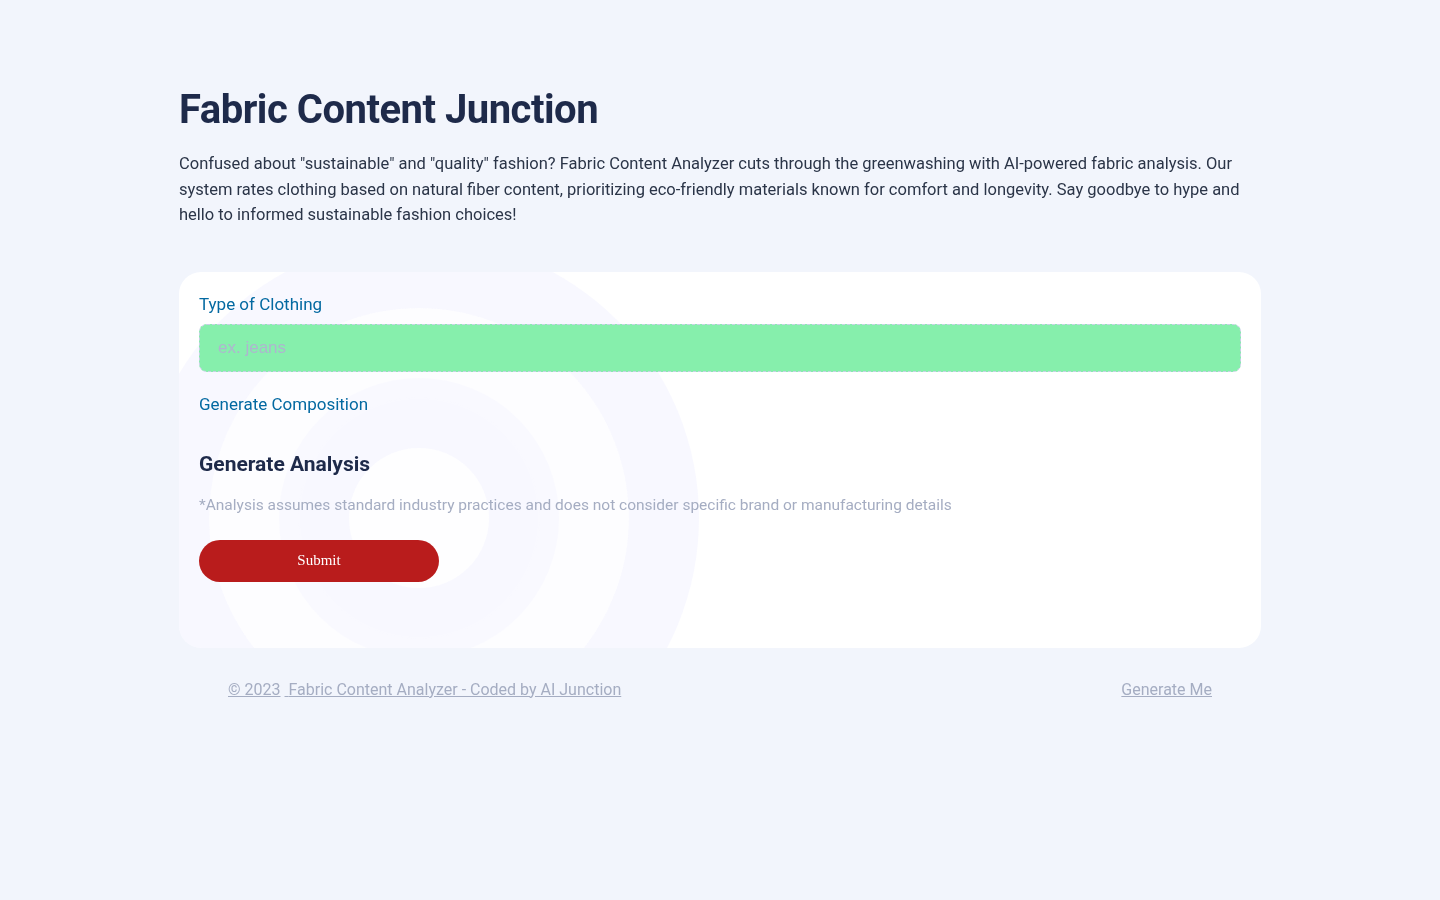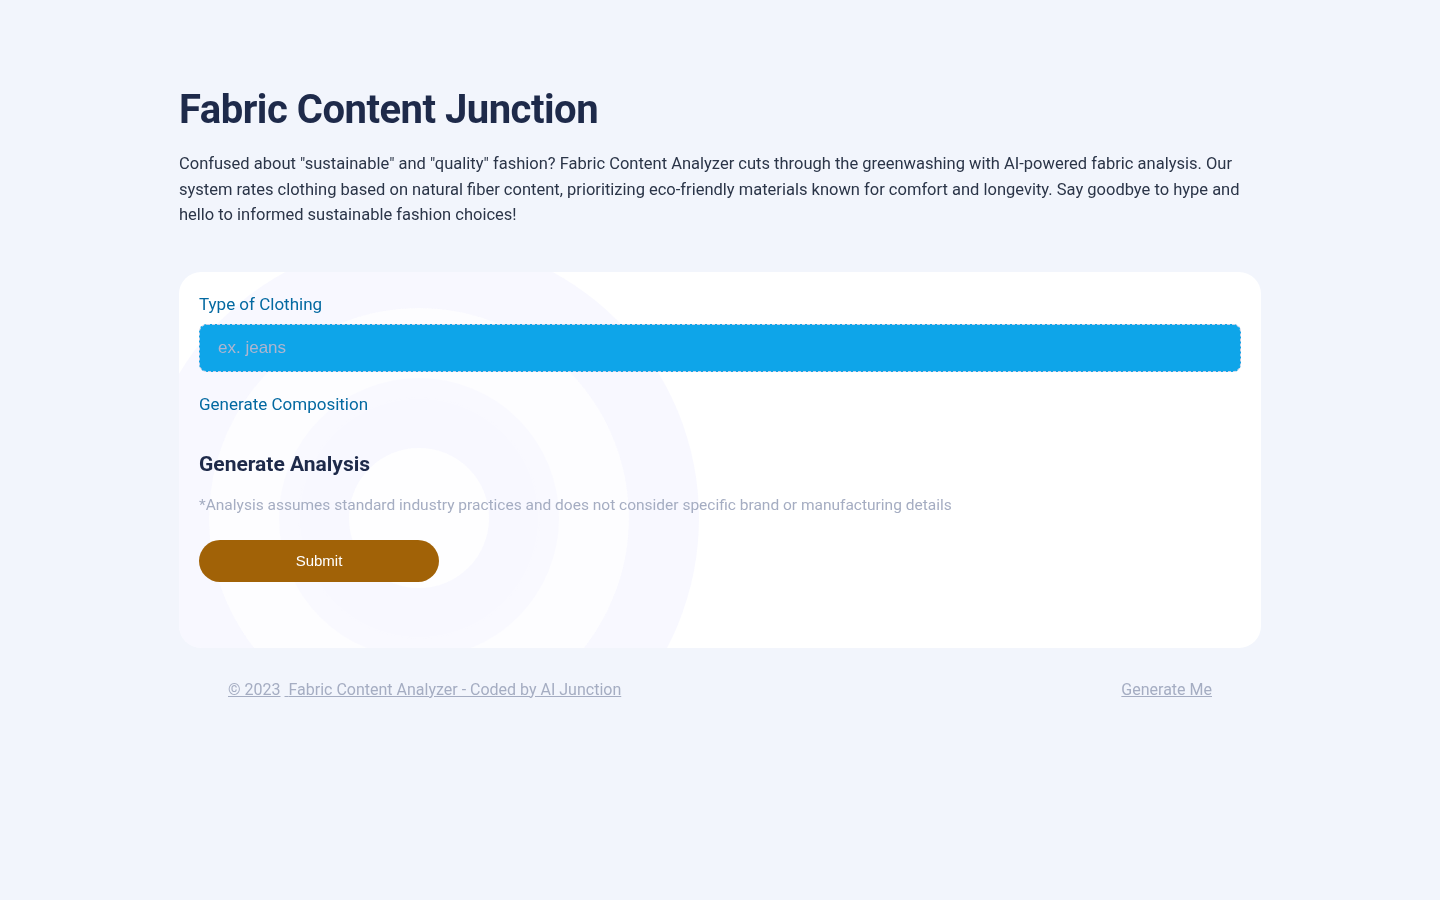--- a/index.html
+++ b/index.html
@@ -64,21 +64,21 @@
     display: block;
   }
   .text-input {
     width: 100%;
     height: 48px;
     border: 1px dashed #c8cfe6;
     border-radius: 8px;
     padding: 0 18px;
     font-size: 17px;
     color: #1e2a4a;
-    background: #0ea5e9;
+    background: #86efac;
     outline: none;
   }
   .text-input::placeholder { color: #aeb5cf; }
   .section-head {
     position: relative; z-index: 1;
     font-size: 21px;
     font-weight: 700;
     color: #1e2a4a;
     margin-top: 38px;
     margin-bottom: 0;
@@ -89,25 +89,26 @@
     color: #a5adc2;
     margin-bottom: 26px;
     margin-top: 20px;
   }
   .submit-btn {
     position: relative; z-index: 1;
     width: 240px;
     height: 42px;
     border-radius: 999px;
     border: none;
-    background: #a16207;
+    background: #b91c1c;
     color: #ffffff;
     font-size: 15px;
     font-weight: 500;
     cursor: pointer;
+    font-family: Liberation Serif, serif;
   }
   .footer {
     display: flex;
     justify-content: space-between;
     align-items: center;
     max-width: 1080px;
     margin: 0 auto;
     padding: 32px 48px 0 48px;
     font-size: 16px;
     color: #a5adc2;

